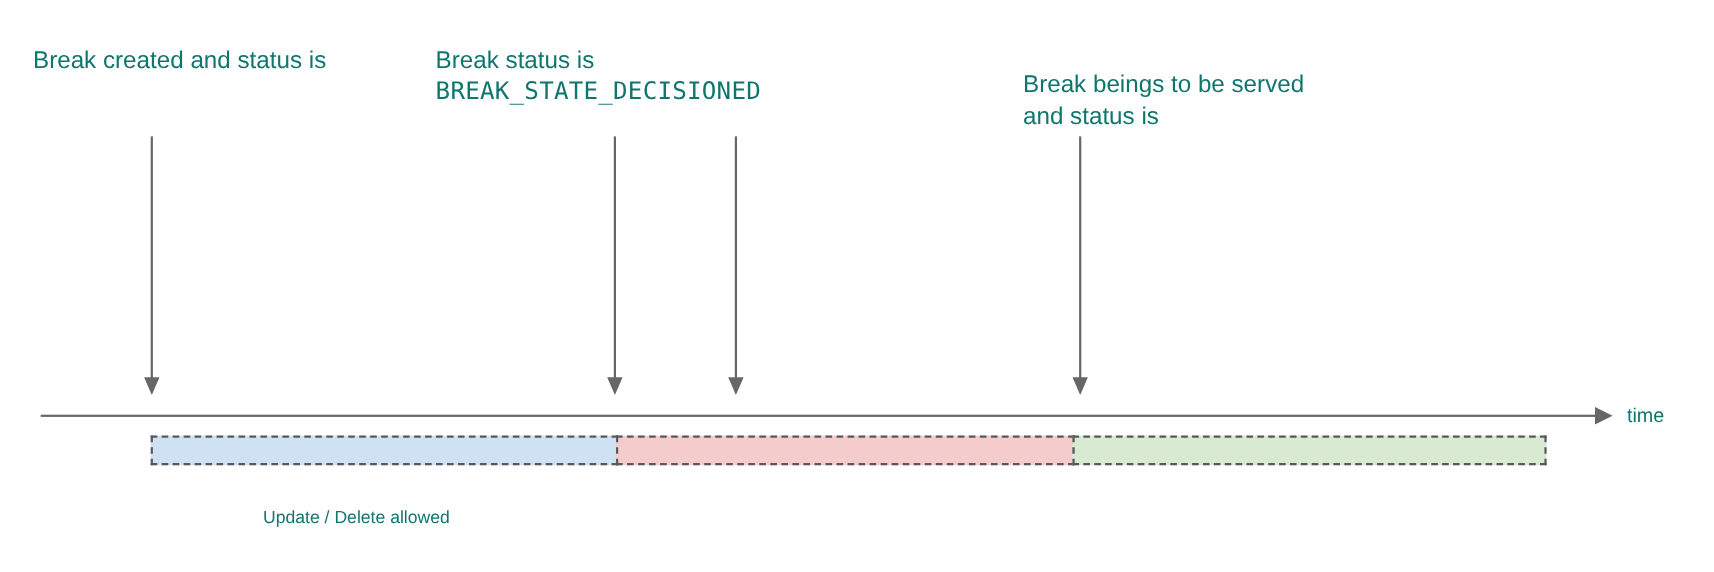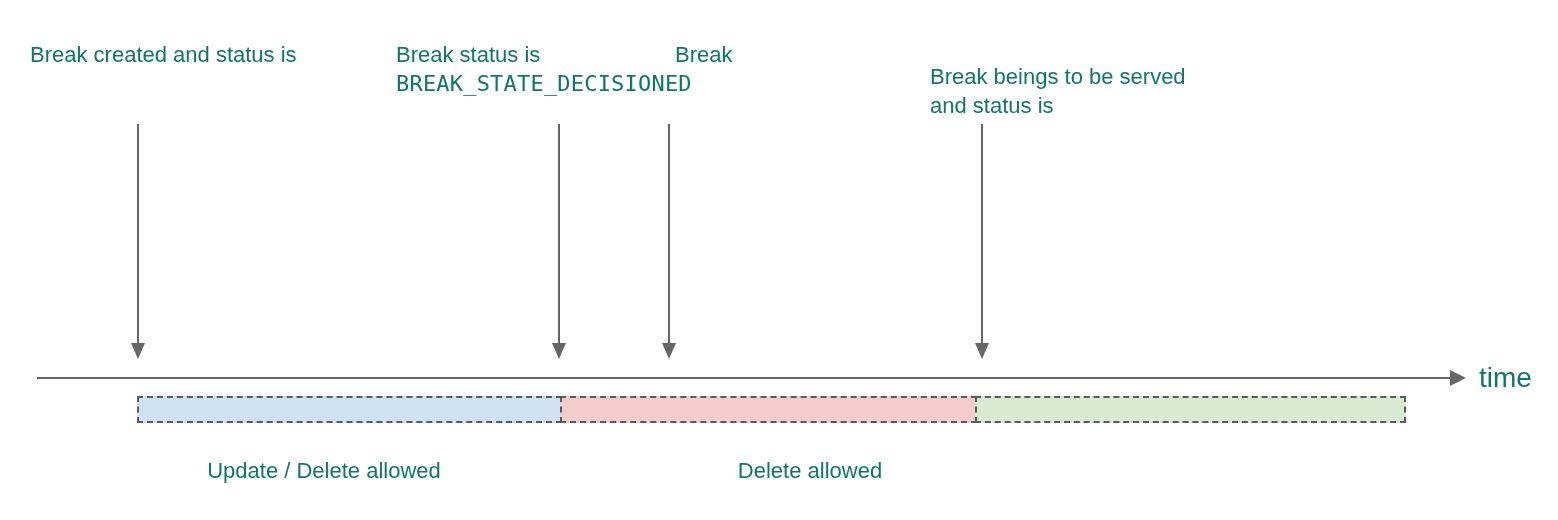--- a/index.html
+++ b/index.html
@@ -60,55 +60,54 @@
     width: 0;
     height: 0;
     border-top: 8px solid transparent;
     border-bottom: 8px solid transparent;
     border-left: 16px solid #666666;
   }
   .time-label {
     position: absolute;
     left: 1479px;
     top: 365px;
-    font-size: 28px;
+    font-size: 18px;
     line-height: 26px;
   }
   .seg {
     position: absolute;
     top: 396px;
     height: 27px;
     box-sizing: border-box;
     border: 2px dashed #595959;
   }
   .seg-label {
     position: absolute;
     top: 458px;
     transform: translateX(-50%);
-    font-size: 22px;
+    font-size: 16px;
     line-height: 26px;
     white-space: nowrap;
   }
 </style>
 </head>
 <body>
 
 <div class="canvas">
 
   <div class="event" style="left:30px; top:40px;">
     <div class="event-text">Break created and status is</div>
   </div>
 
   <div class="event" style="left:352px; top:40px;margin-left:44px;">
     <div class="event-text">Break status is</div>
     <div class="event-code">BREAK_STATE_DECISIONED</div>
   </div>
 
   <div class="event" style="left:675px; top:40px;">
-    <div class="event-text">Break</div>
   </div>
 
   <div class="event" style="left:930px; top:31px;margin-top:31px;">
     <div class="event-text">Break beings to be served
 and status is</div>
   </div>
 
   <div class="arrow-line" style="left:137px;"></div>
   <div class="arrow-head" style="left:131px;"></div>
 
@@ -123,15 +122,14 @@
 
   <div class="timeline-line"></div>
   <div class="timeline-head"></div>
   <div class="time-label">time</div>
 
   <div class="seg" style="left: 137px; width: 425px; background-color: rgb(207, 226, 243);"></div>
   <div class="seg" style="left: 560px; width: 417px; background-color: rgb(244, 204, 204);"></div>
   <div class="seg" style="left: 975px; width: 431px; background-color: rgb(217, 234, 211);"></div>
 
   <div class="seg-label" style="left:324px;">Update / Delete allowed</div>
-  <div class="seg-label" style="left:810px;">Delete allowed</div>
 
 </div>
 
 </body></html>

